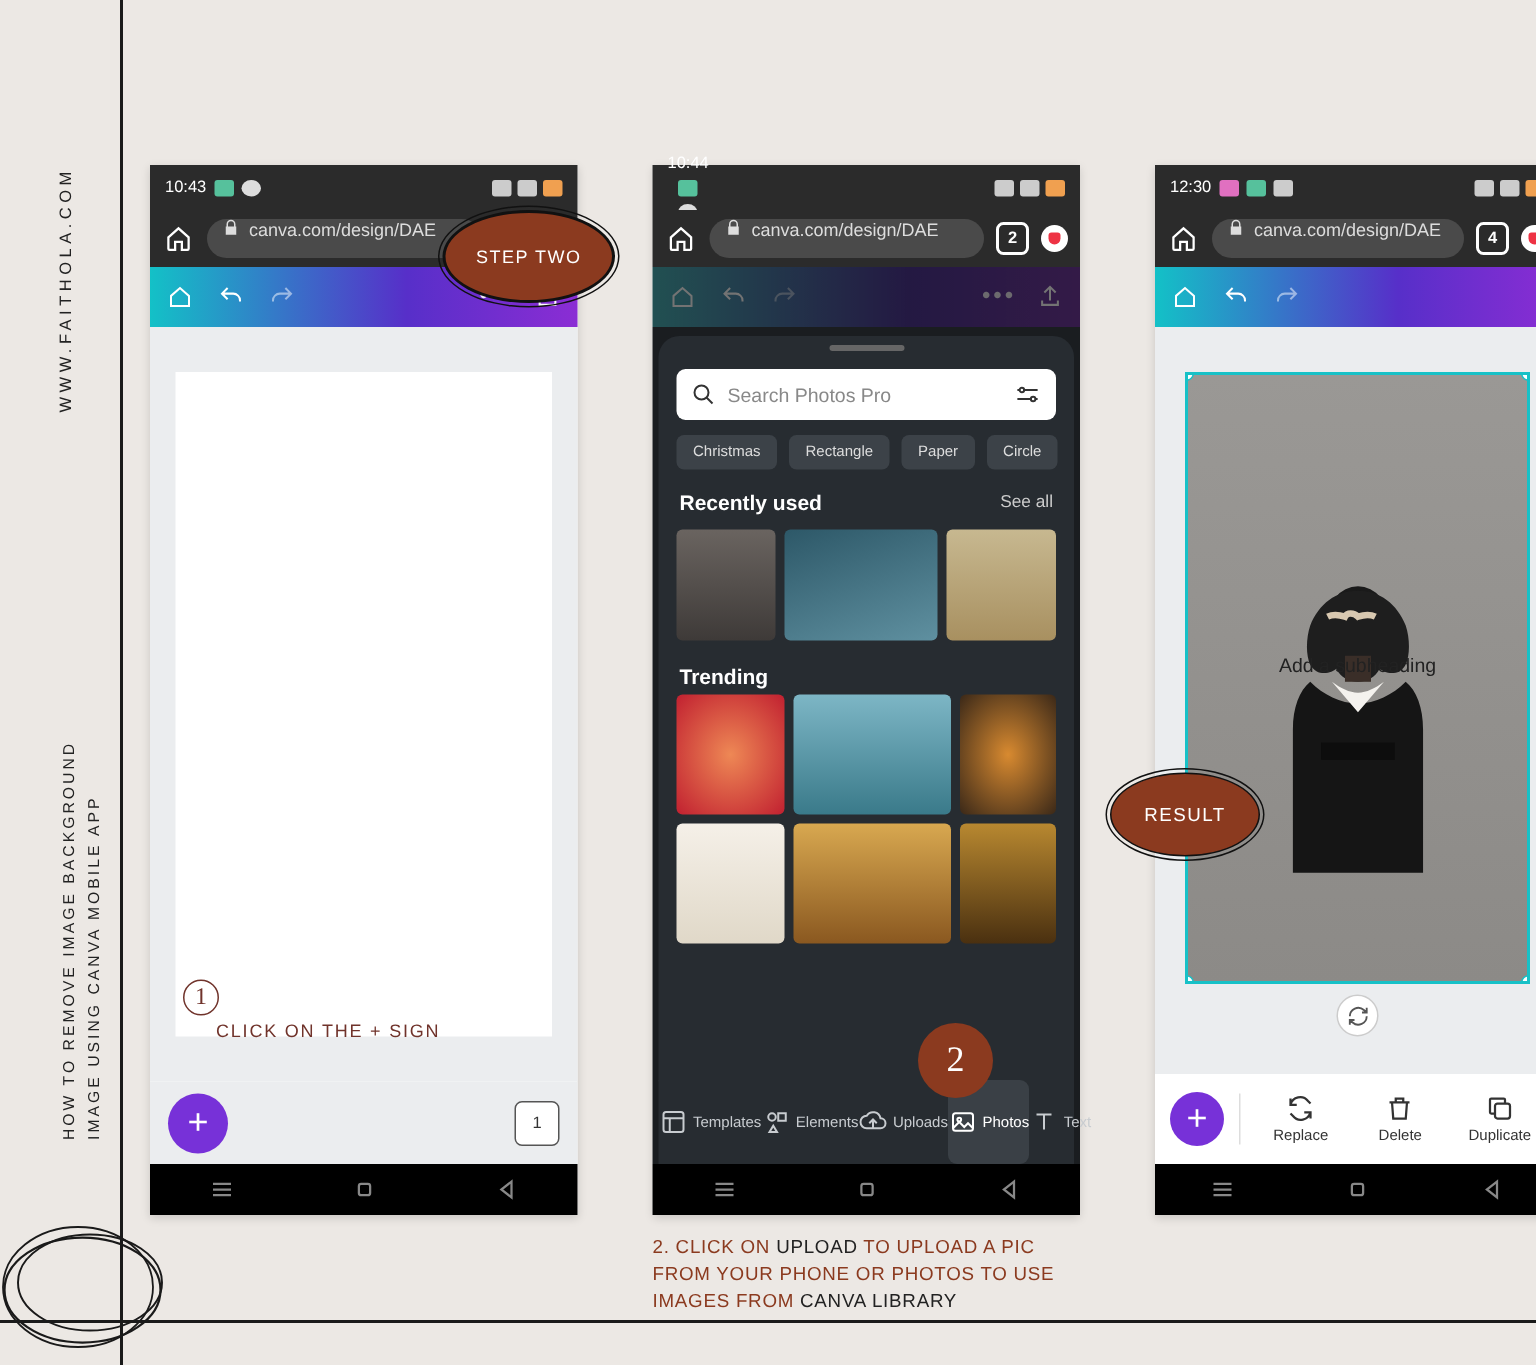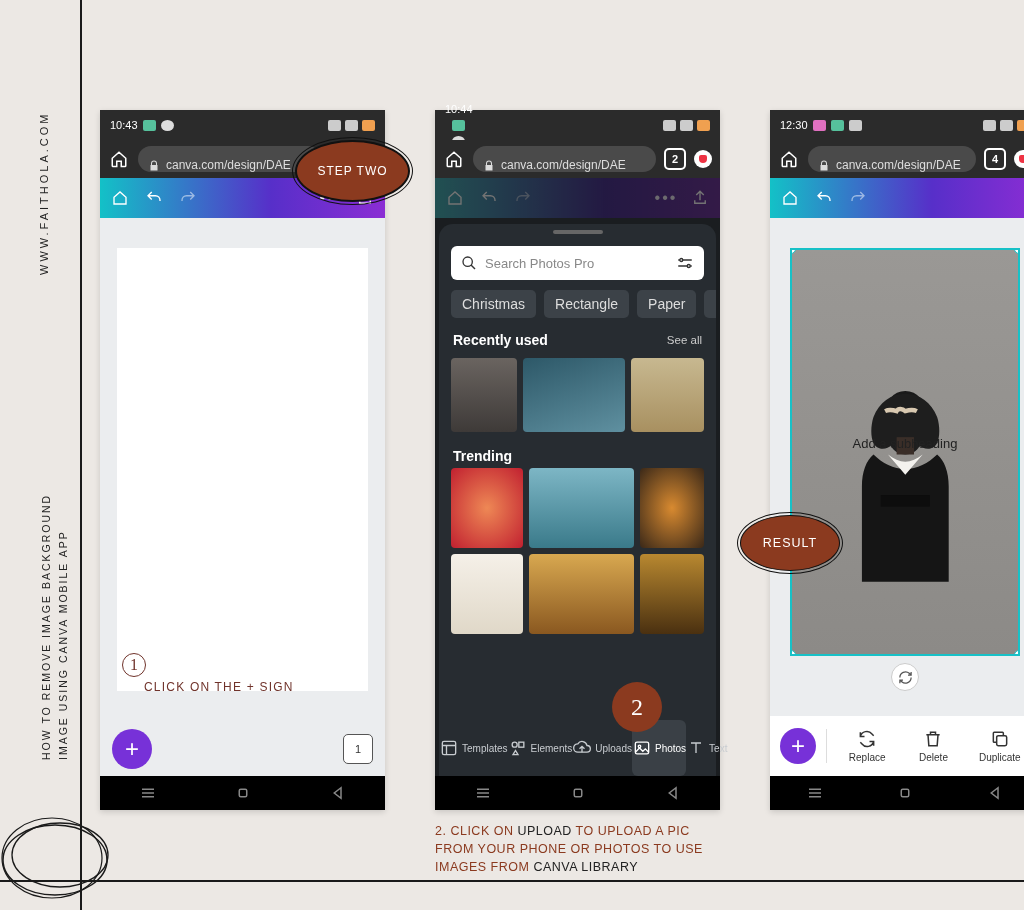--- a/index.html
+++ b/index.html
@@ -30,21 +30,21 @@
 
   .statusbar { height:30px; background:#2b2b2b; display:flex; align-items:center; justify-content:space-between; padding:0 10px; color:#fff; font-size:11px; }
   .statusbar .right-icons { display:flex; gap:4px; align-items:center; }
   .sb-ic { width:13px; height:11px; background:#ccc; border-radius:2px; }
   .sb-ic.g { background:#56c19c; }
   .sb-ic.o { background:#f0a050; }
   .sb-ic.cloud { background:#ddd; border-radius:50%; }
 
   .browser { height:38px; background:#2b2b2b; display:flex; align-items:center; gap:8px; padding:0 8px; }
   .br-home { width:22px; height:22px; color:#fff; display:flex; align-items:center; justify-content:center; }
-  .url { flex:1; height:26px; background:#4a4a4a; border-radius:14px; display:flex; align-items:flex-end; padding:0 10px; color:#ddd; font-size:12px; gap:6px; overflow:hidden; white-space:nowrap; }
+  .url { flex:1; height:26px; background:#4a4a4a; border-radius:14px; display:flex; align-items:flex-start; padding:0 10px; color:#ddd; font-size:12px; gap:6px; overflow:hidden; white-space:nowrap; }
   .tab-count { width:22px; height:22px; border:2px solid #fff; border-radius:5px; color:#fff; font-size:11px; display:flex; align-items:center; justify-content:center; font-weight:600; }
   .ext-dot { width:18px; height:18px; border-radius:50%; background:#fff; display:flex;align-items:center;justify-content:center; }
   .ext-dot::after{content:"";width:8px;height:8px;background:#e34;border-radius:2px 2px 50% 50%;}
 
   .canva-bar { height:40px; background:linear-gradient(90deg,#13c1c7 0%,#572fc9 60%,#8b2dd4 100%); display:flex; align-items:center; padding:0 10px; gap:14px; color:rgba(255,255,255,.9); }
   .canva-bar.dim { filter:brightness(.45) saturate(.6); }
   .cv-ic { width:20px; height:20px; display:flex; align-items:center; justify-content:center; }
   .cv-spacer{flex:1;}
 
   .canvas-area { flex:1; background:#ebedef; position:relative; display:flex; align-items:center; justify-content:center; }
@@ -76,21 +76,21 @@
   .nav-android div { width:18px; height:18px; }
 
   
   .panel-overlay { position:absolute; top:0; left:0; right:0; bottom:0; background:transparent; }
   .sheet { position:absolute; top:6px; left:4px; right:4px; bottom:55px; background:#272c31; border-radius:14px 14px 0 0; display:flex; flex-direction:column; overflow:hidden; }
   .grab { width:50px; height:4px; background:#666; border-radius:3px; margin:6px auto; }
   .search-row { display:flex; gap:8px; padding:6px 12px; align-items:center; }
   .search-box { flex:1; height:34px; background:#fff; border-radius:6px; display:flex; align-items:center; padding:0 10px; gap:8px; color:#888; font-size:13px; }
   .filter-ic { color:#444; }
   .chips { display:flex; gap:8px; padding:4px 12px 10px; overflow:hidden; }
-  .chip { padding:6px 11px; background:#3c4248; color:#ddd; font-size:14px; border-radius:5px; white-space:nowrap; }
+  .chip { padding:6px 11px; background:#3c4248; color:#ddd; font-size:10px; border-radius:5px; white-space:nowrap; }
   .sec-head { display:flex; justify-content:space-between; padding:4px 14px; color:#fff; font-size:14px; font-weight:600; align-items:center;}
   .sec-head .see { font-size:11.5px; font-weight:400; color:#ccc; }
   .thumbs { display:flex; gap:6px; padding:6px 12px 12px; }
   .thumb { height:74px; border-radius:4px; background:#556; }
   .thumb.a{flex:0.9;background:linear-gradient(#6a6460,#3e3a38);}
   .thumb.b{flex:1.4;background:linear-gradient(160deg,#2d5868,#5f90a0);}
   .thumb.c{flex:1;background:linear-gradient(#c7b890,#a89060);}
   .trend-grid { display:grid; grid-template-columns: .9fr 1.3fr .8fr; grid-auto-rows:80px; gap:6px; padding:0 12px 8px;}
   .tg { border-radius:4px; }
   .tg1{background:radial-gradient(#e85,#c12030);}

